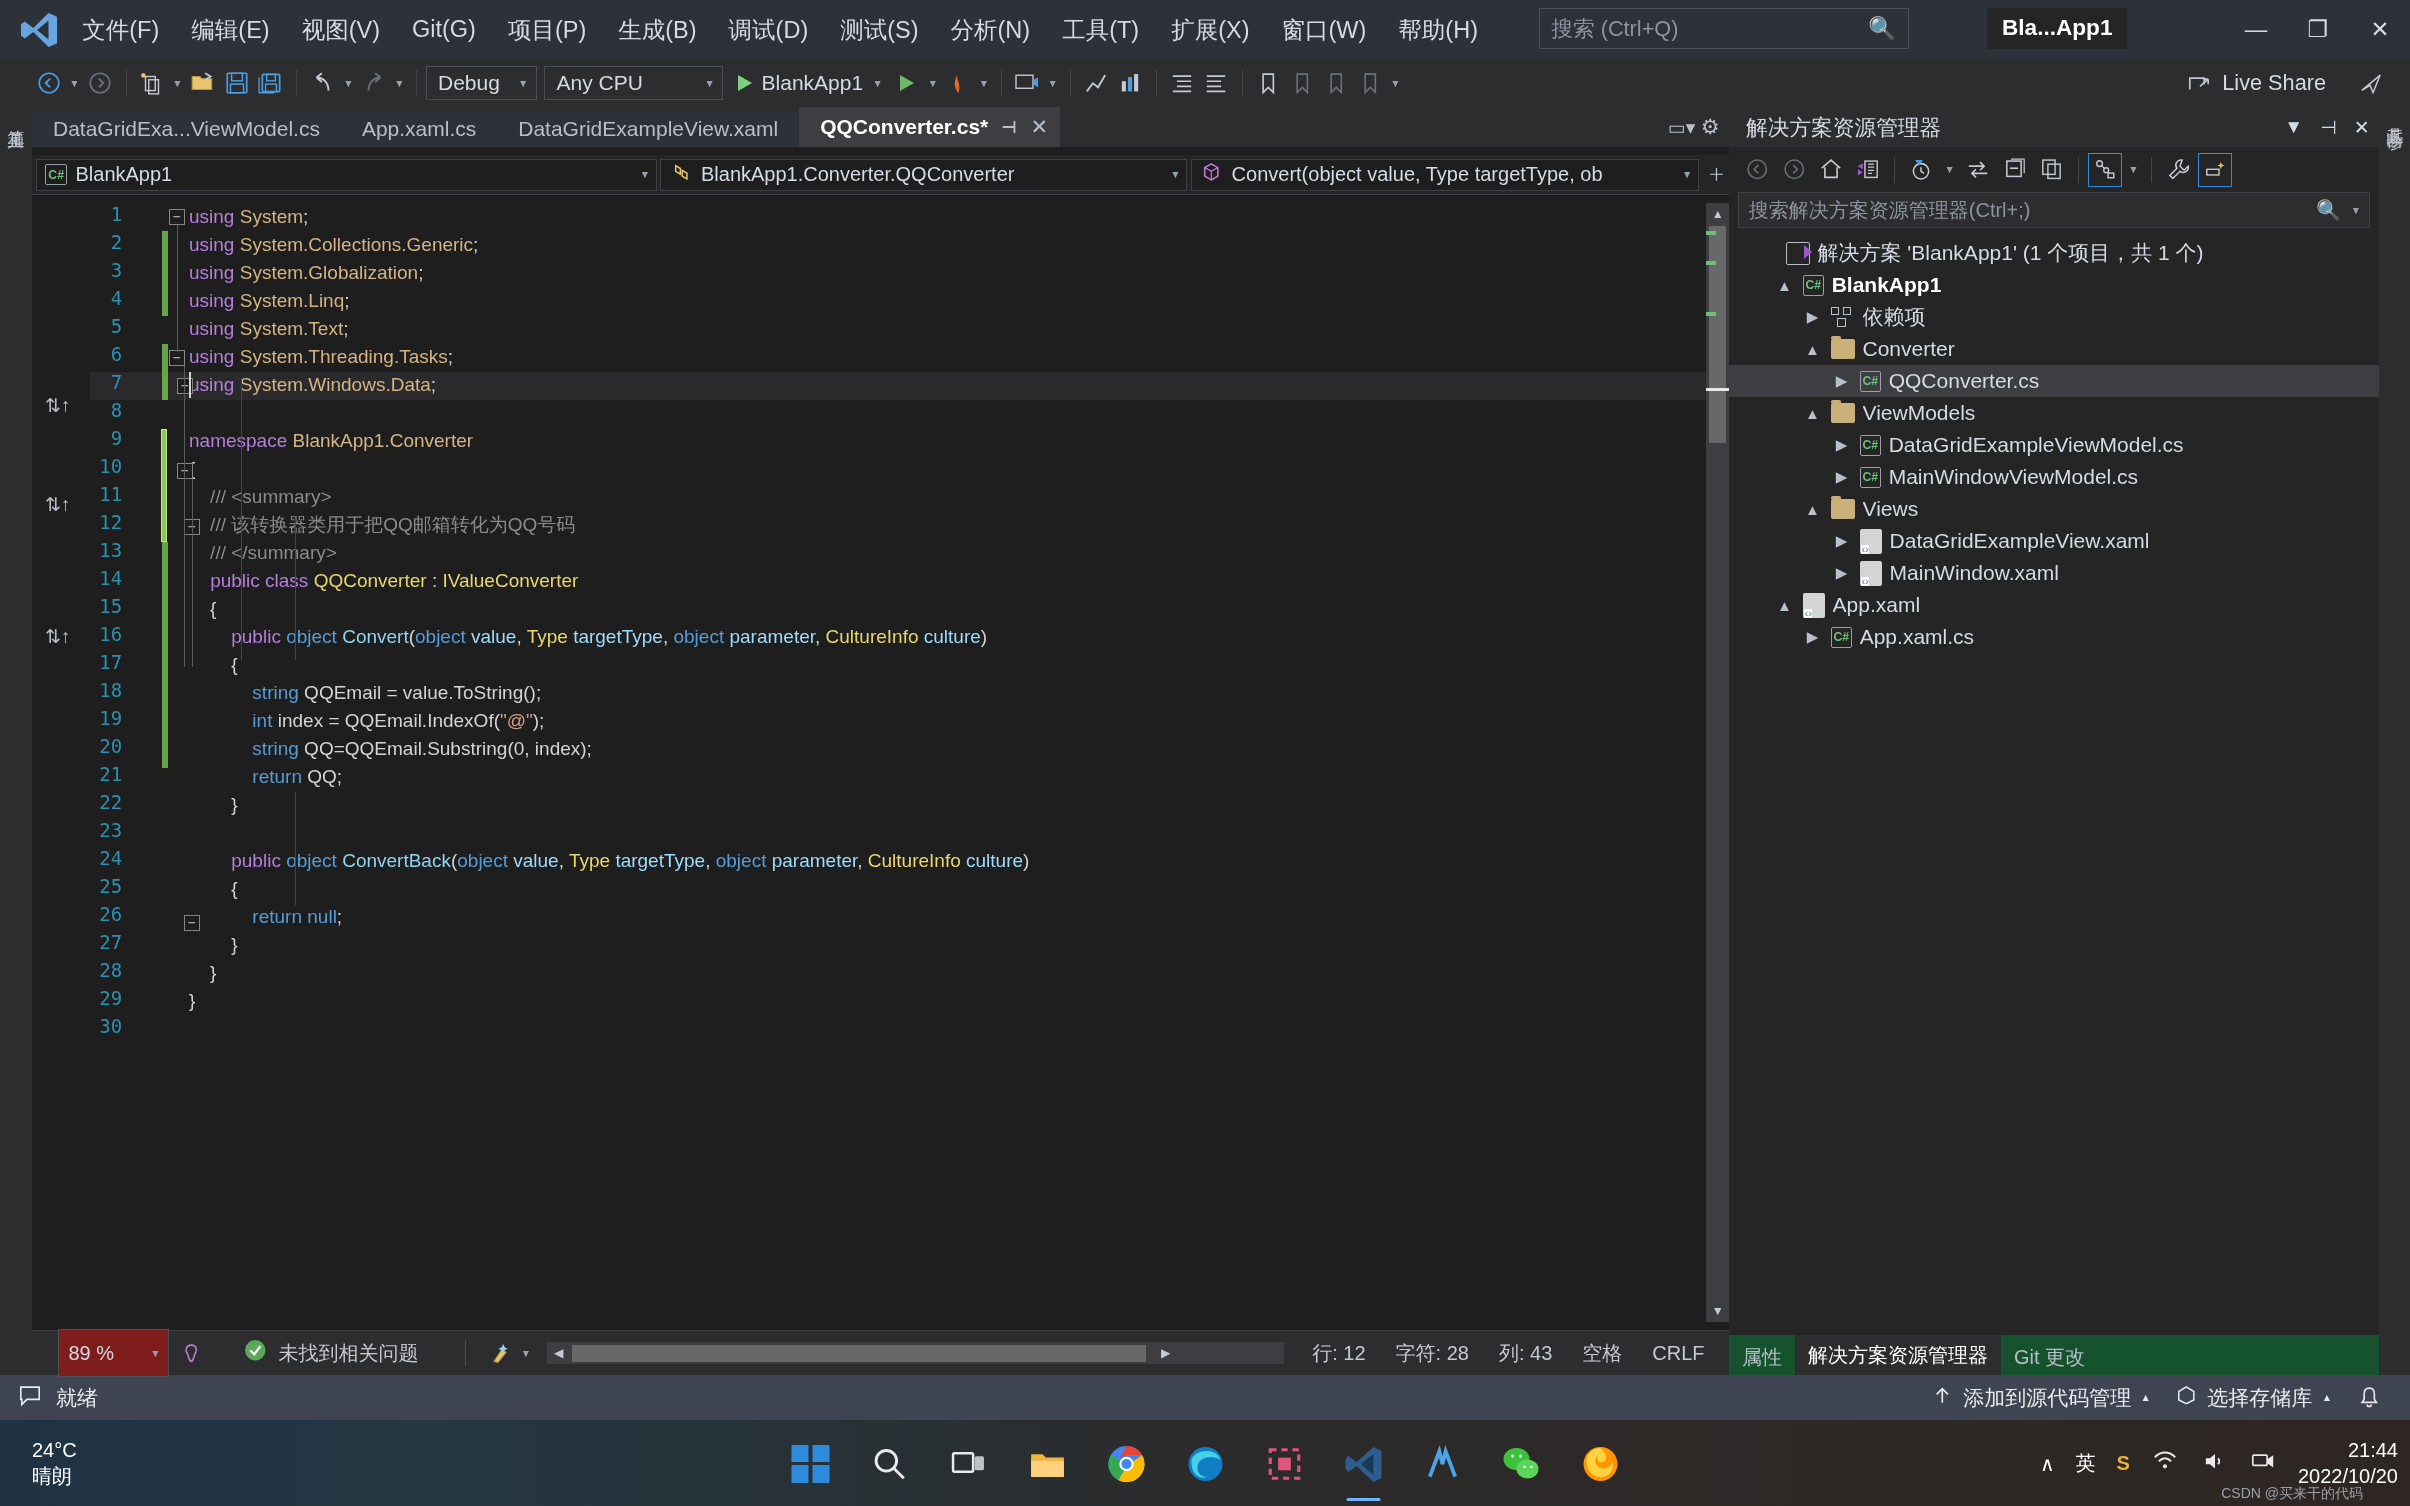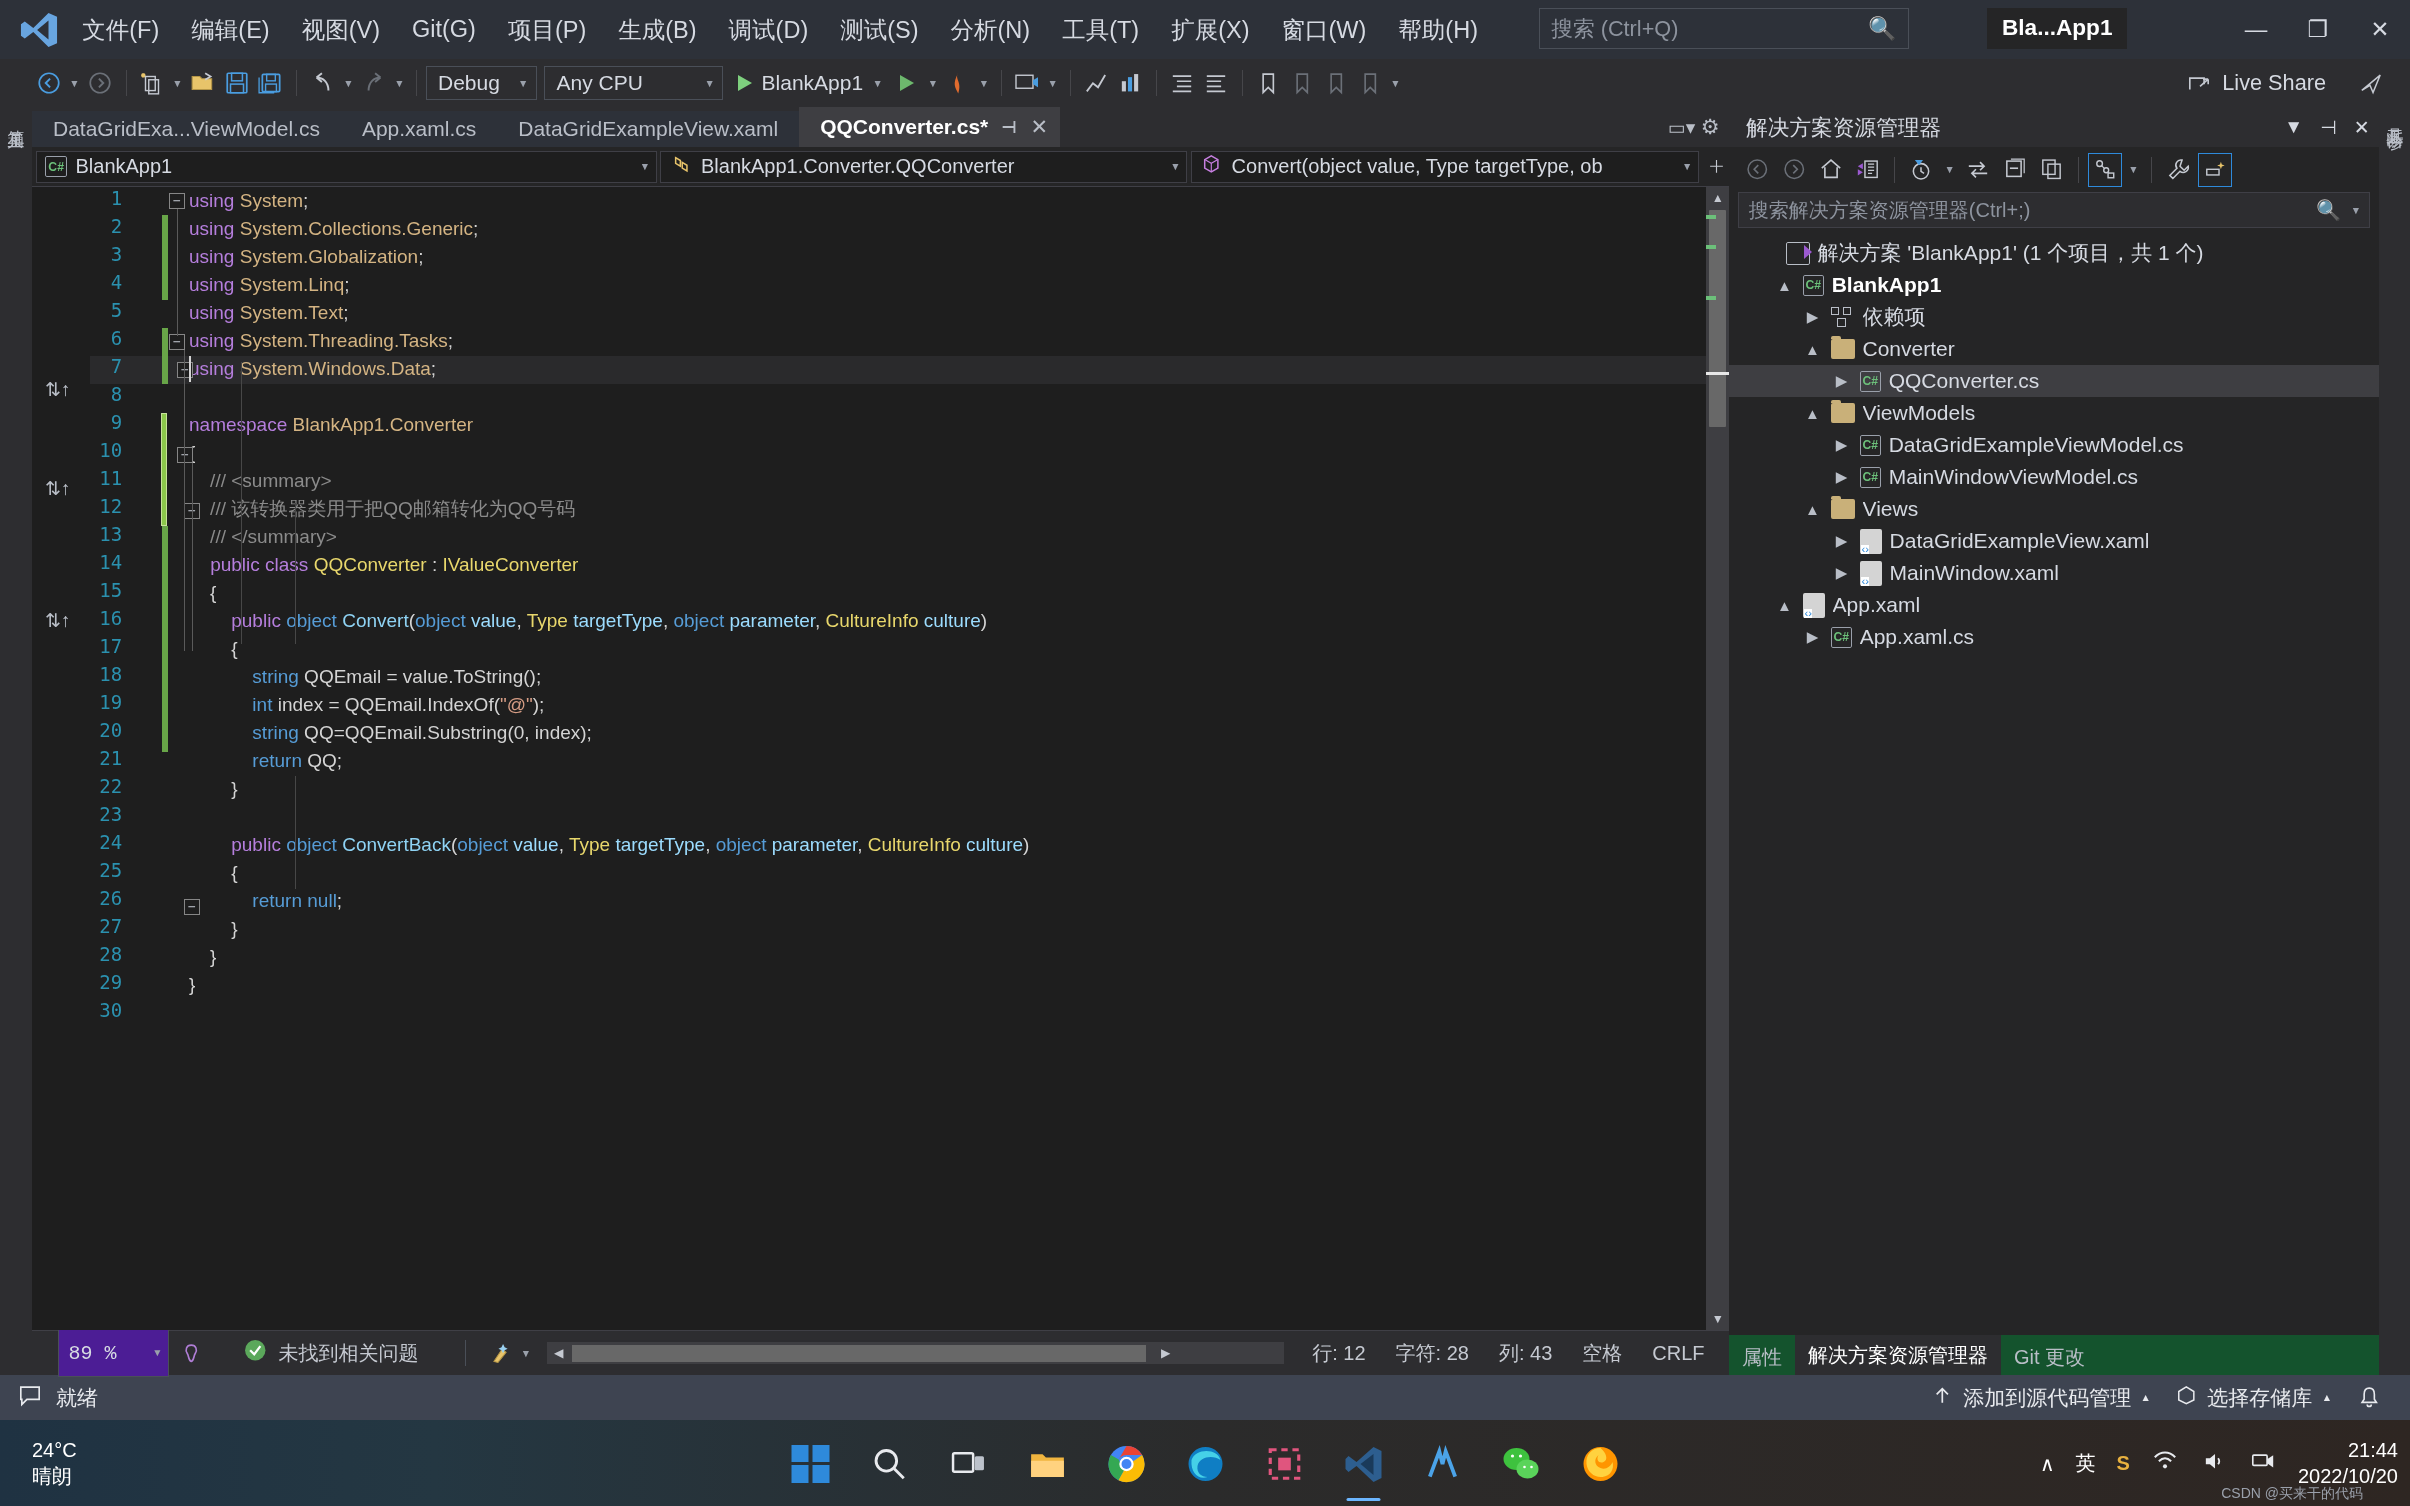--- a/index.html
+++ b/index.html
@@ -91,21 +91,21 @@
 
   
   .leftstrip {
     width: 32px; background:#2d2d30; color:#b9bec7;
     display:flex; flex-direction:column; align-items:center;
     padding-top: 13px; gap: 5.6px; flex:0 0 32px;
   }
   .vtext { writing-mode: vertical-rl; text-orientation: upright; font-size:17px; color:#b9bec7; letter-spacing:-1.9px;}
 
   
-  .editorcol { flex:1; display:flex; flex-direction:column; min-width:0; background:#1e1e1e;}
+  .editorcol { flex:1; display:flex; flex-direction:column; min-width:0; background:#1e1e1e;gap:8px;}
 
   .tabstrip { height: 40px; background:#2d2d30; display:flex; align-items:flex-end; position:relative; flex:0 0 40px;}
   .tab {
     height: 36px; display:flex; align-items:center; padding: 0 21px;
     color:#b9bec7; font-size:21px; white-space:nowrap; background:#2d2d30;
   }
   .tab.inactive { background:#2d3139; }
   .tab.active {
     background:#3e3e42; color:#ffffff; font-weight:bold;
     height: 40px; padding-right: 9.4px;
@@ -177,23 +177,23 @@
   }
   .greenmark { position:absolute; left:0; width:9.4px; height:3.8px; background:#6cc07a;}
 
   
   .edstatus {
     height: 45px; flex:0 0 45px; background:#2d2d30;
     display:flex; align-items:center; gap:0; padding-left:26px;
     border-top:0.9px solid #3f3f46; color:#c5c9d1; font-size:20px;
   }
   .zoombox {
-    width:111px;height:48px;border:0.9px solid #4a4f58;background:#4c1d95;
+    width:111px;height:48px;border:0.9px solid #4a4f58;background:#7f1d1d;
     display:flex;align-items:center;justify-content:space-between;
-    padding:0 7.5px 0 9.4px; font-size:20px; color:#d6dae2;font-family:Liberation Mono, monospace;
+    padding:0 7.5px 0 9.4px; font-size:20px; color:#d6dae2;
   }
   .ed-sep { width:0.9px;height:26px;background:#4a4f58; margin:0 17px;}
   .hscroll { flex:1; height:22.6px; background:#3e3e42; margin:0 13px; position:relative;}
   .hscroll .hthumb{ position:absolute;top:2.8px;height:17px;background:#686868;}
   .hscroll .ha { position:absolute; top:0; width:22.6px;height:22.6px;color:#c5c9d1;
                  display:flex;align-items:center;justify-content:center;font-size:12.2px;}
   .stat { padding: 0 15px; white-space:nowrap; }
 
   
   .rightpanel {

